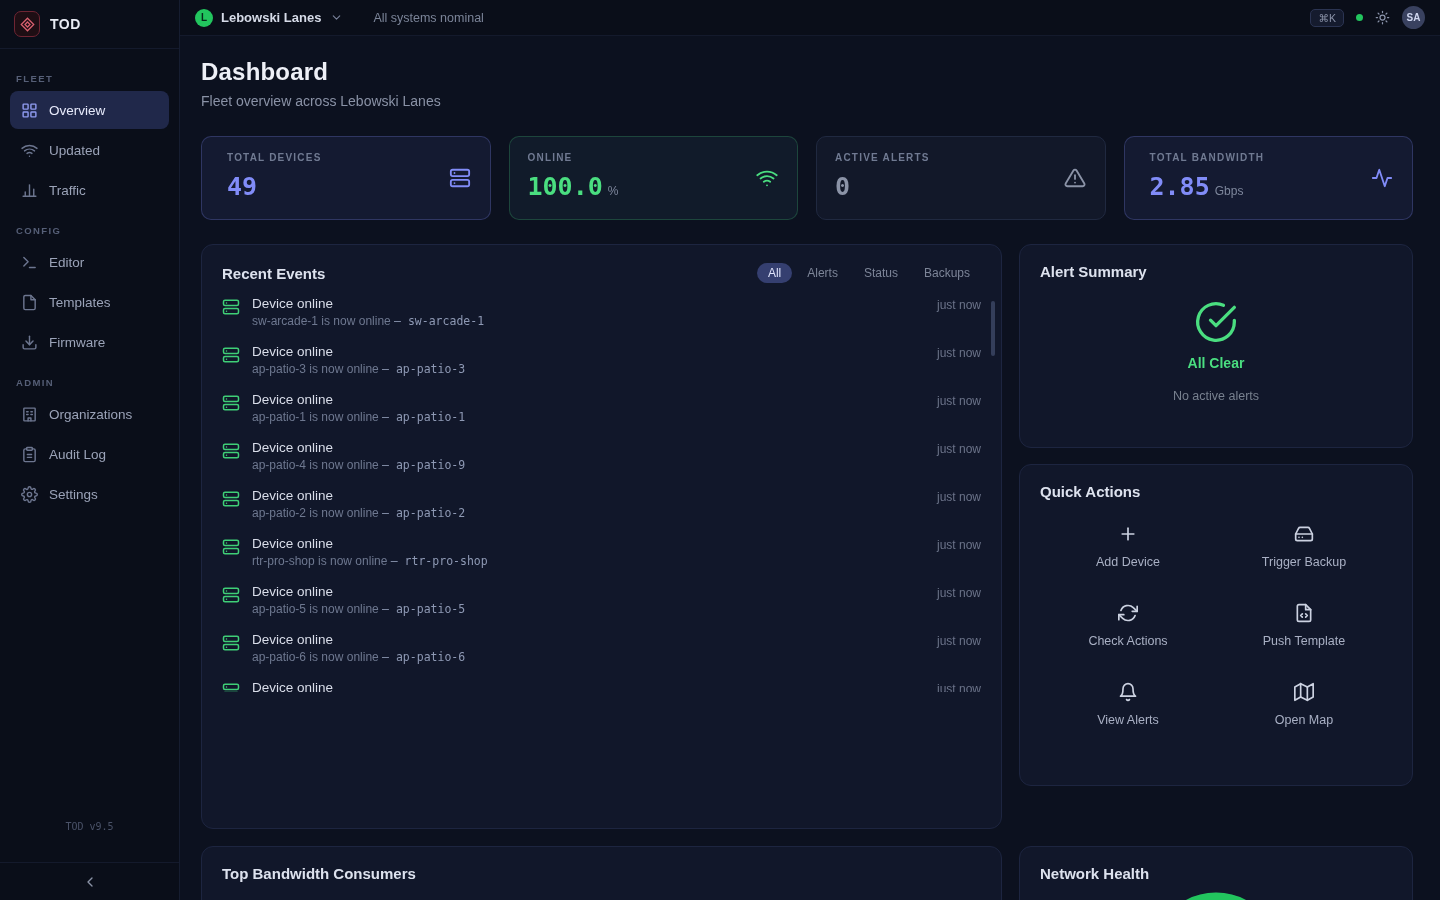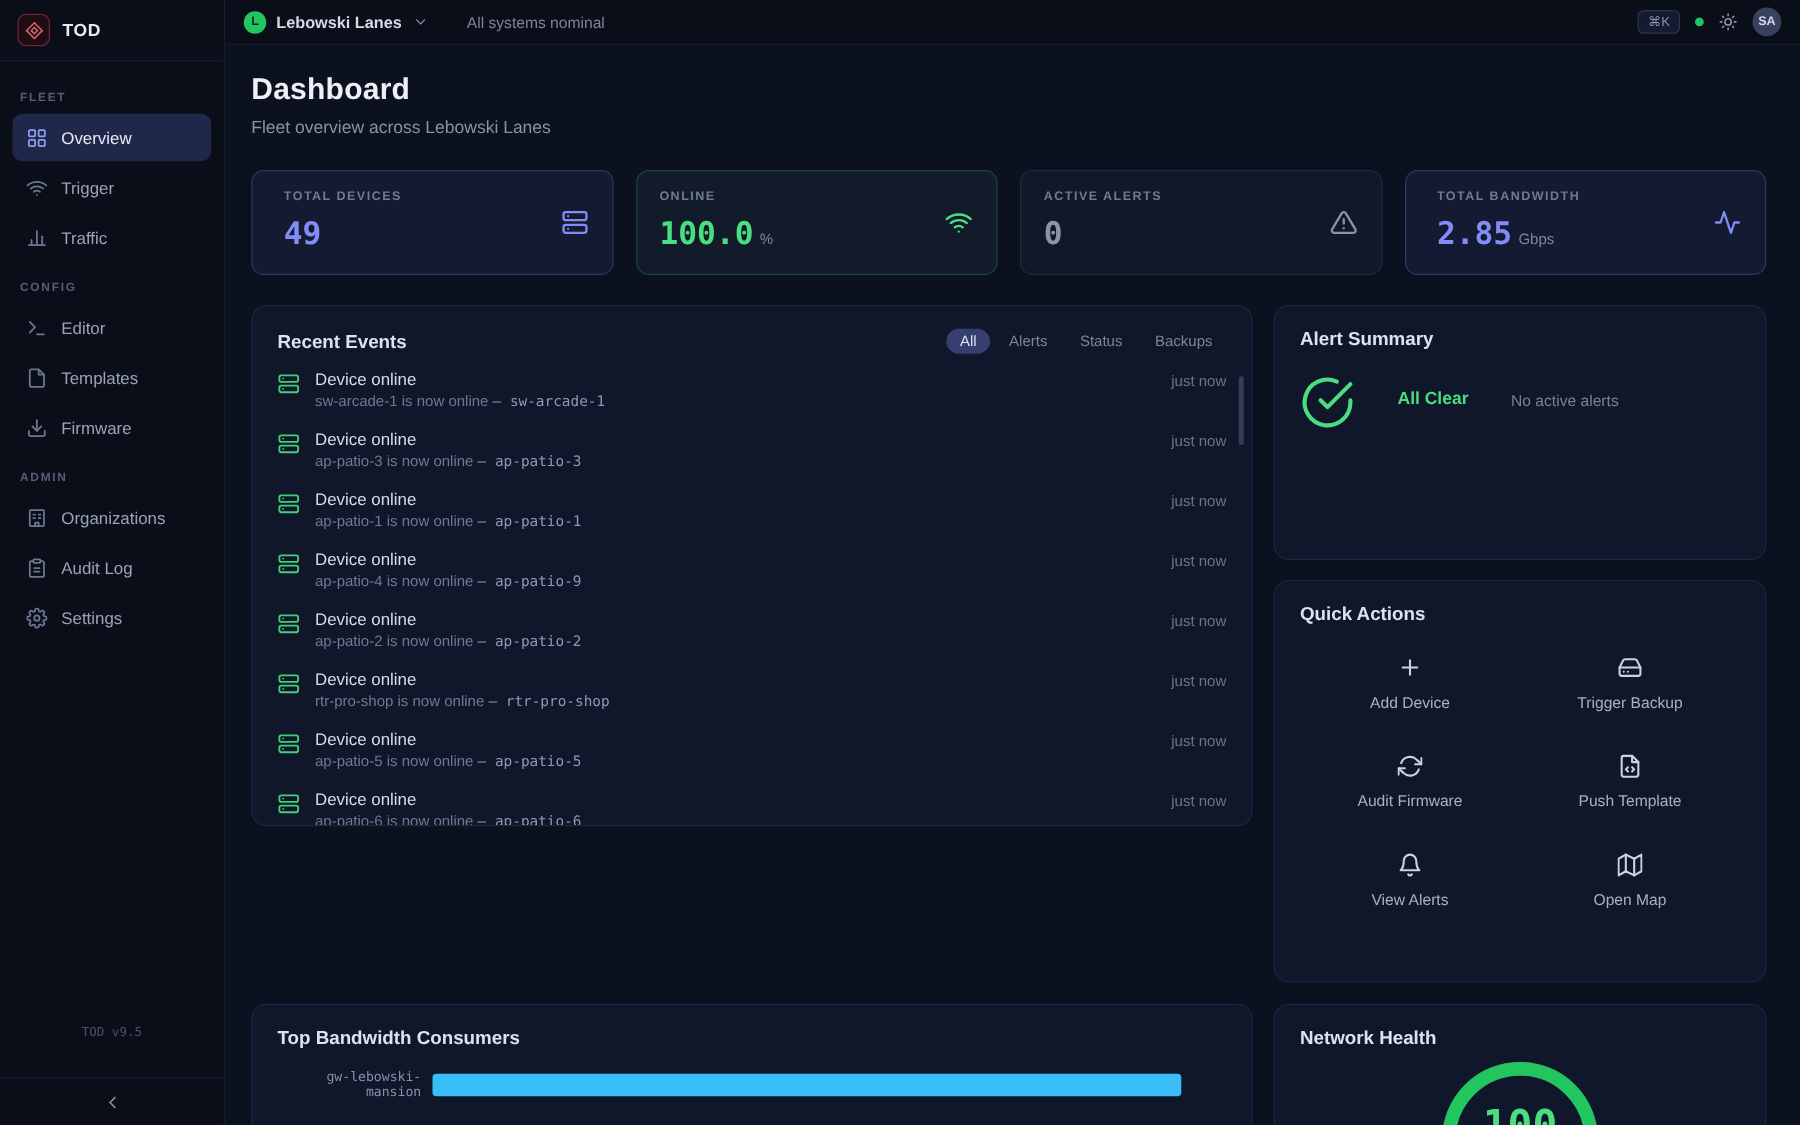--- a/index.html
+++ b/index.html
@@ -63,39 +63,39 @@
   .stat-suffix { font-size:12px; color:#7e879c; }
   .stat-icon { position:absolute; right:19px; top:50%; transform:translateY(-50%); }
   .c-indigo { color:#818cf8; } .c-green { color:#4ade80; } .c-muted { color:#8b93a7; }
 
   
   .main-grid { display:grid; grid-template-columns:1fr 394px; gap:17px 17px; margin-top:24px; align-items:start; }
   .panel { background:#11172a; border:1px solid #1d2540; border-radius:12px; padding:18px 20px; }
   .panel-title { font-size:15px; font-weight:600; color:#dde2ee; }
 
   
-  .events-panel { height:417px; position:relative; overflow:hidden; }
+  .events-panel { height:585px; position:relative; overflow:hidden; }
   .ev-head { display:flex; align-items:center; justify-content:space-between; }
   .ev-tabs { display:flex; gap:4px; align-items:center; }
   .ev-tab { font-size:12px; color:#7d8598; padding:3px 11px; border-radius:999px; cursor:pointer; }
   .ev-tab.active { background:#353f70; color:#dfe3fb; }
   .ev-list { margin-top:13px; height:396px; overflow:hidden; }
   .ev-row { display:flex; align-items:flex-start; height:48px; gap:12px; cursor:pointer; }
   .ev-icon { color:#3fcf77; padding-top:2px; }
   .ev-text { flex:1; min-width:0; }
   .ev-title { font-size:13.5px; font-weight:500; color:#d9dde9; }
   .ev-sub { margin-top:3px; font-size:12px; color:#6e7890; }
   .ev-dev { font-family:"DejaVu Sans Mono", monospace; font-size:11.5px; color:#8e99b4; }
   .ev-time { font-size:12px; color:#6b7389; padding-top:2px; }
   .ev-scrollbar { position:absolute; right:6px; top:56px; width:4px; height:55px; border-radius:2px; background:#343e5a; }
 
   
   .right-col { display:flex; flex-direction:column; gap:16px; }
   .alert-panel { height:204px; }
-  .alert-body { display:flex; flex-direction:row; align-items:center;gap:34px; }
+  .alert-body { display:flex; flex-direction:column; align-items:center; }
   .alert-check { margin-top:20px; color:#4ade80; }
   .alert-status { margin-top:11px; font-size:14px; font-weight:600; color:#4ade80; }
   .alert-detail { margin-top:18px; font-size:12.5px; color:#78818f; }
 
   .qa-panel { height:322px; }
   .qa-grid { margin-top:24px; display:grid; grid-template-columns:1fr 1fr; row-gap:34px; }
   .qa-cell { display:flex; flex-direction:column; align-items:center; gap:11px; cursor:pointer; }
   .qa-cell .ico { color:#ccd2e1; }
   .qa-label { font-size:12.5px; color:#a9b0c4; }
 
@@ -142,21 +142,21 @@
     </div>
     <div class="nav-item">
       <span class="ico">
           <svg width="17" height="17" viewBox="0 0 24 24" fill="none" stroke="currentColor" stroke-width="2" stroke-linecap="round" stroke-linejoin="round">
             <path d="M1.42 9a16 16 0 0 1 21.16 0"></path>
             <path d="M5 12.55a11 11 0 0 1 14.08 0"></path>
             <path d="M8.53 16.11a6 6 0 0 1 6.95 0"></path>
             <circle cx="12" cy="20" r="1" fill="currentColor" stroke="none"></circle>
           </svg>
         </span>
-      <span>Trigger</span>
+      <span>Updated</span>
     </div>
     <div class="nav-item">
       <span class="ico">
           <svg width="17" height="17" viewBox="0 0 24 24" fill="none" stroke="currentColor" stroke-width="2" stroke-linecap="round" stroke-linejoin="round">
             <line x1="6" y1="20" x2="6" y2="14"></line>
             <line x1="12" y1="20" x2="12" y2="4"></line>
             <line x1="18" y1="20" x2="18" y2="10"></line>
             <line x1="3" y1="20" x2="21" y2="20"></line>
           </svg>
         </span>
@@ -527,21 +527,21 @@
             </div>
             <div class="qa-cell">
               <span class="ico">
                   <svg width="20" height="20" viewBox="0 0 24 24" fill="none" stroke="currentColor" stroke-width="2" stroke-linecap="round" stroke-linejoin="round">
                     <polyline points="23 4 23 10 17 10"></polyline>
                     <polyline points="1 20 1 14 7 14"></polyline>
                     <path d="M3.51 9a9 9 0 0 1 14.85-3.36L23 10"></path>
                     <path d="M20.49 15a9 9 0 0 1-14.85 3.36L1 14"></path>
                   </svg>
                 </span>
-              <span class="qa-label">Audit Firmware</span>
+              <span class="qa-label">Check Actions</span>
             </div>
             <div class="qa-cell">
               <span class="ico">
                   <svg width="20" height="20" viewBox="0 0 24 24" fill="none" stroke="currentColor" stroke-width="2" stroke-linecap="round" stroke-linejoin="round">
                     <path d="M14 2H6a2 2 0 0 0-2 2v16a2 2 0 0 0 2 2h12a2 2 0 0 0 2-2V8z"></path>
                     <polyline points="14 2 14 8 20 8"></polyline>
                     <path d="M10 13l-2 2 2 2"></path>
                     <path d="M14 13l2 2-2 2"></path>
                   </svg>
                 </span>

